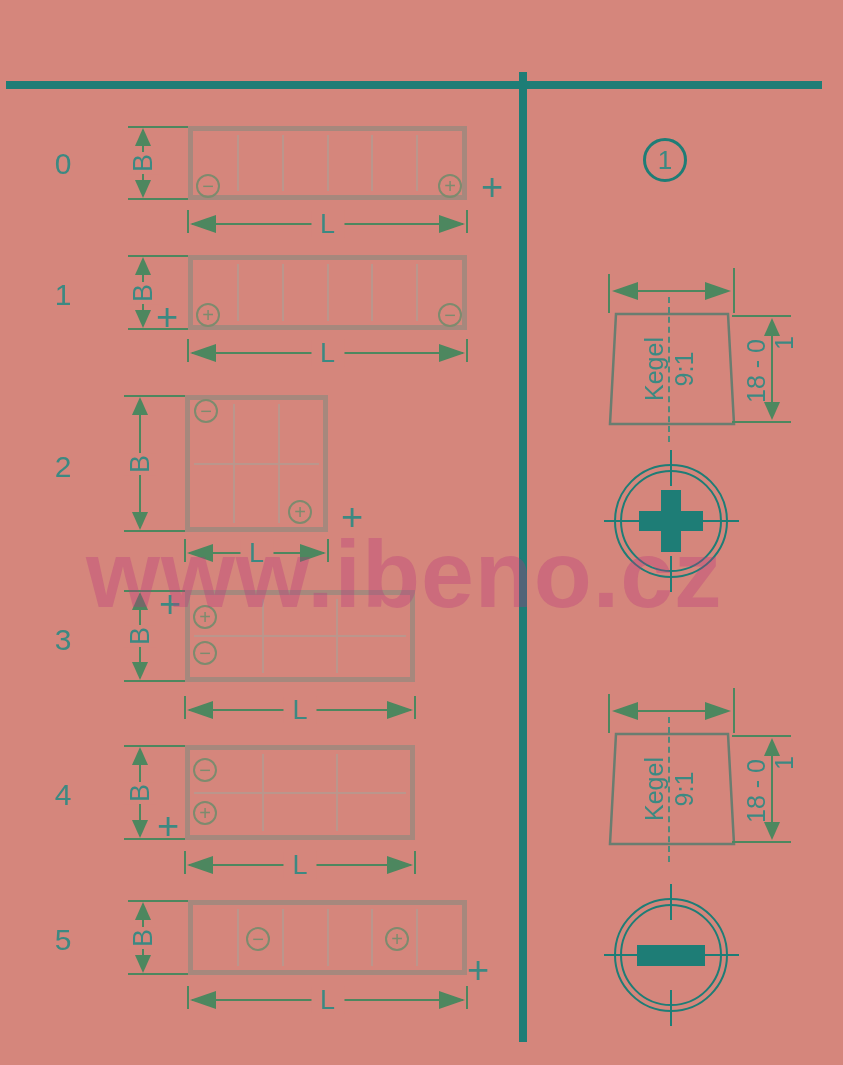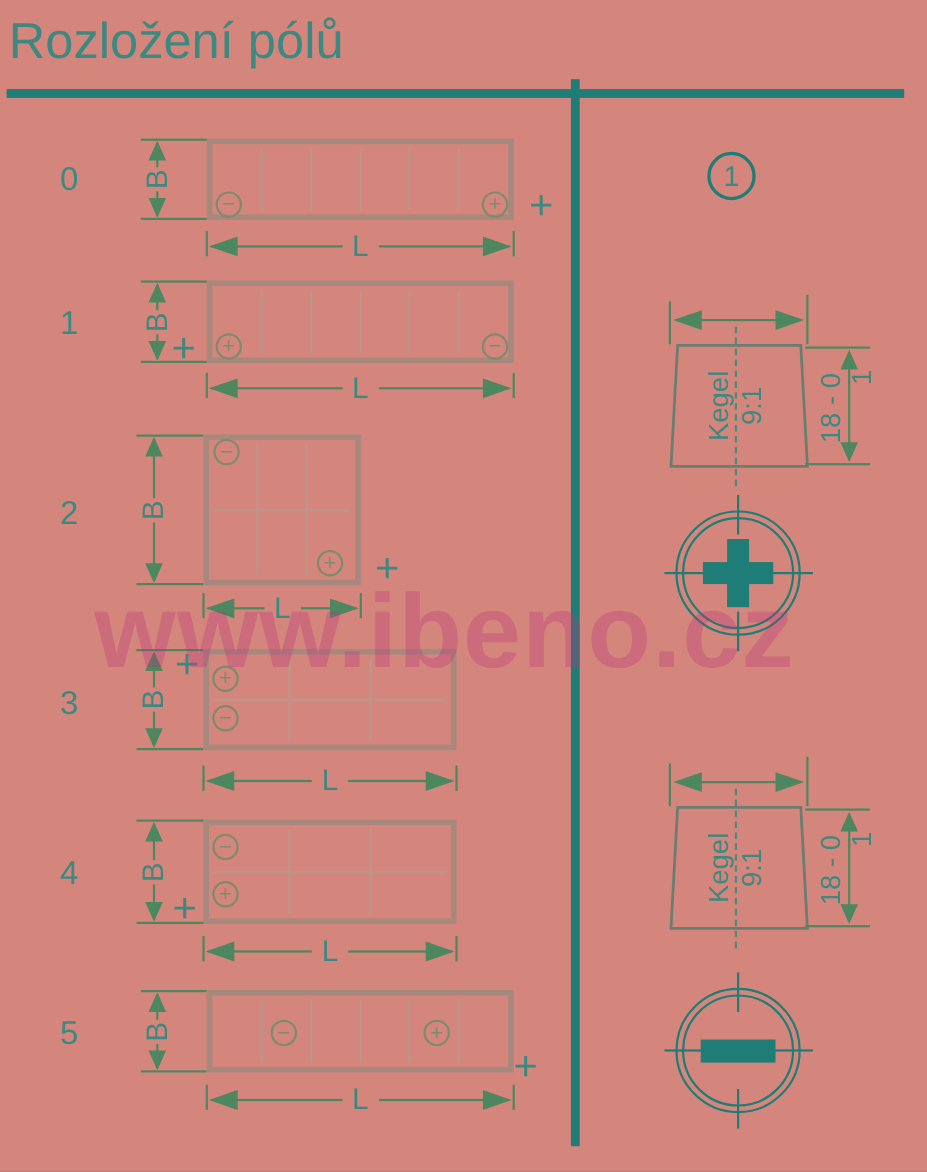--- a/index.html
+++ b/index.html
@@ -45,21 +45,20 @@
          color:var(--tealtxt);font-size:26px;}
   .watermark{position:absolute;left:86px;top:520px;font-size:95px;font-weight:bold;letter-spacing:1px;
              color:var(--wm);white-space:nowrap;z-index:60;}
   .cone-svg{position:absolute;}
   .cone-svg polygon{fill:none;stroke:var(--cone);stroke-width:2.5;}
 </style>
 </head>
 <body>
 
 <div id="app">
-  <div class="header" style="left:8px;top:10px;">Rozložení pólů</div>
   <div class="rule" style="left:6px;top:81px;width:816px;height:8px;"></div>
   <div class="rule" style="left:519px;top:72px;width:8px;height:970px;"></div>
 
   <div class="abs">
       <div class="abs">
         <div class="row-num" style="left: 63px; top: 164px;">0</div>
         <div class="abs">
           <div class="hl" style="left: 128px; top: 126px; width: 60px;"></div>
           <div class="hl" style="left: 128px; top: 198px; width: 60px;"></div>
           <div class="vl" style="left: 142px; top: 130px; height: 66px;"></div>

